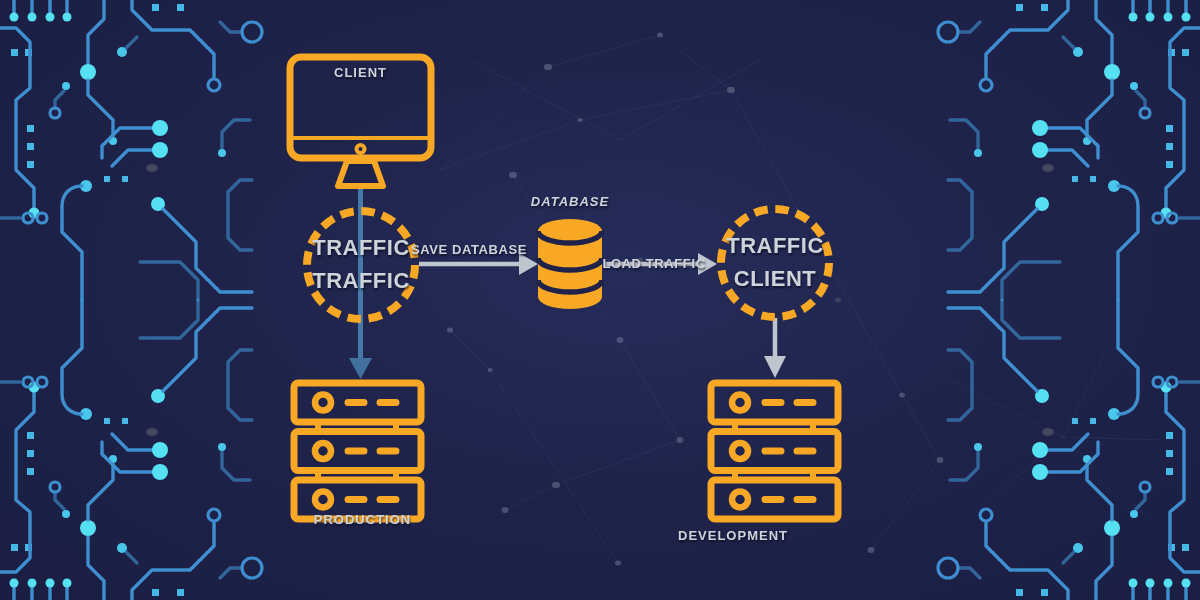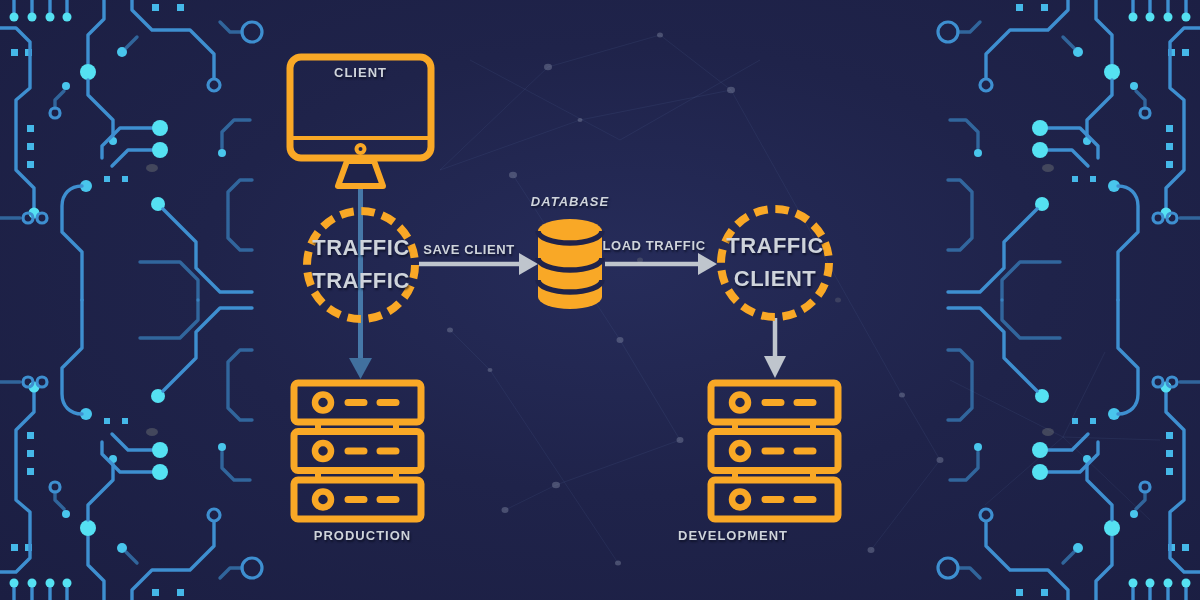--- a/index.html
+++ b/index.html
@@ -206,20 +206,20 @@
         <path d="M765,451 H781 M797,451 H813"></path>
         <path d="M765,499.5 H781 M797,499.5 H813"></path>
       </g>
     </g>
   </svg>
 
   <div class="label" style="left:360.5px;top:65px;">CLIENT</div>
   <div class="label circle-line" style="left:361px;top:235px;">TRAFFIC</div>
   <div class="label circle-line" style="left:361px;top:268px;">TRAFFIC</div>
   <div class="label" style="left:570px;top:194px;font-style:italic;">DATABASE</div>
-  <div class="label small" style="left:469px;top:242px;">SAVE CLIENT</div>
-  <div class="label small" style="left:654px;top:238px;">LOAD TRAFFIC</div>
+  <div class="label small" style="left:469px;top:242px;">SAVE DATABASE</div>
+  <div class="label small" style="left:654px;top:256px;">LOAD TRAFFIC</div>
   <div class="label circle-line" style="left:775px;top:233px;">TRAFFIC</div>
   <div class="label circle-line" style="left:775px;top:266px;">CLIENT</div>
-  <div class="label" style="left:358px;top:528px;padding-left:9px;">PRODUCTION</div>
+  <div class="label" style="left:358px;top:512px;padding-left:9px;">PRODUCTION</div>
   <div class="label" style="left:733px;top:528px;">DEVELOPMENT</div>
 
 </div>
 
 </body></html>

